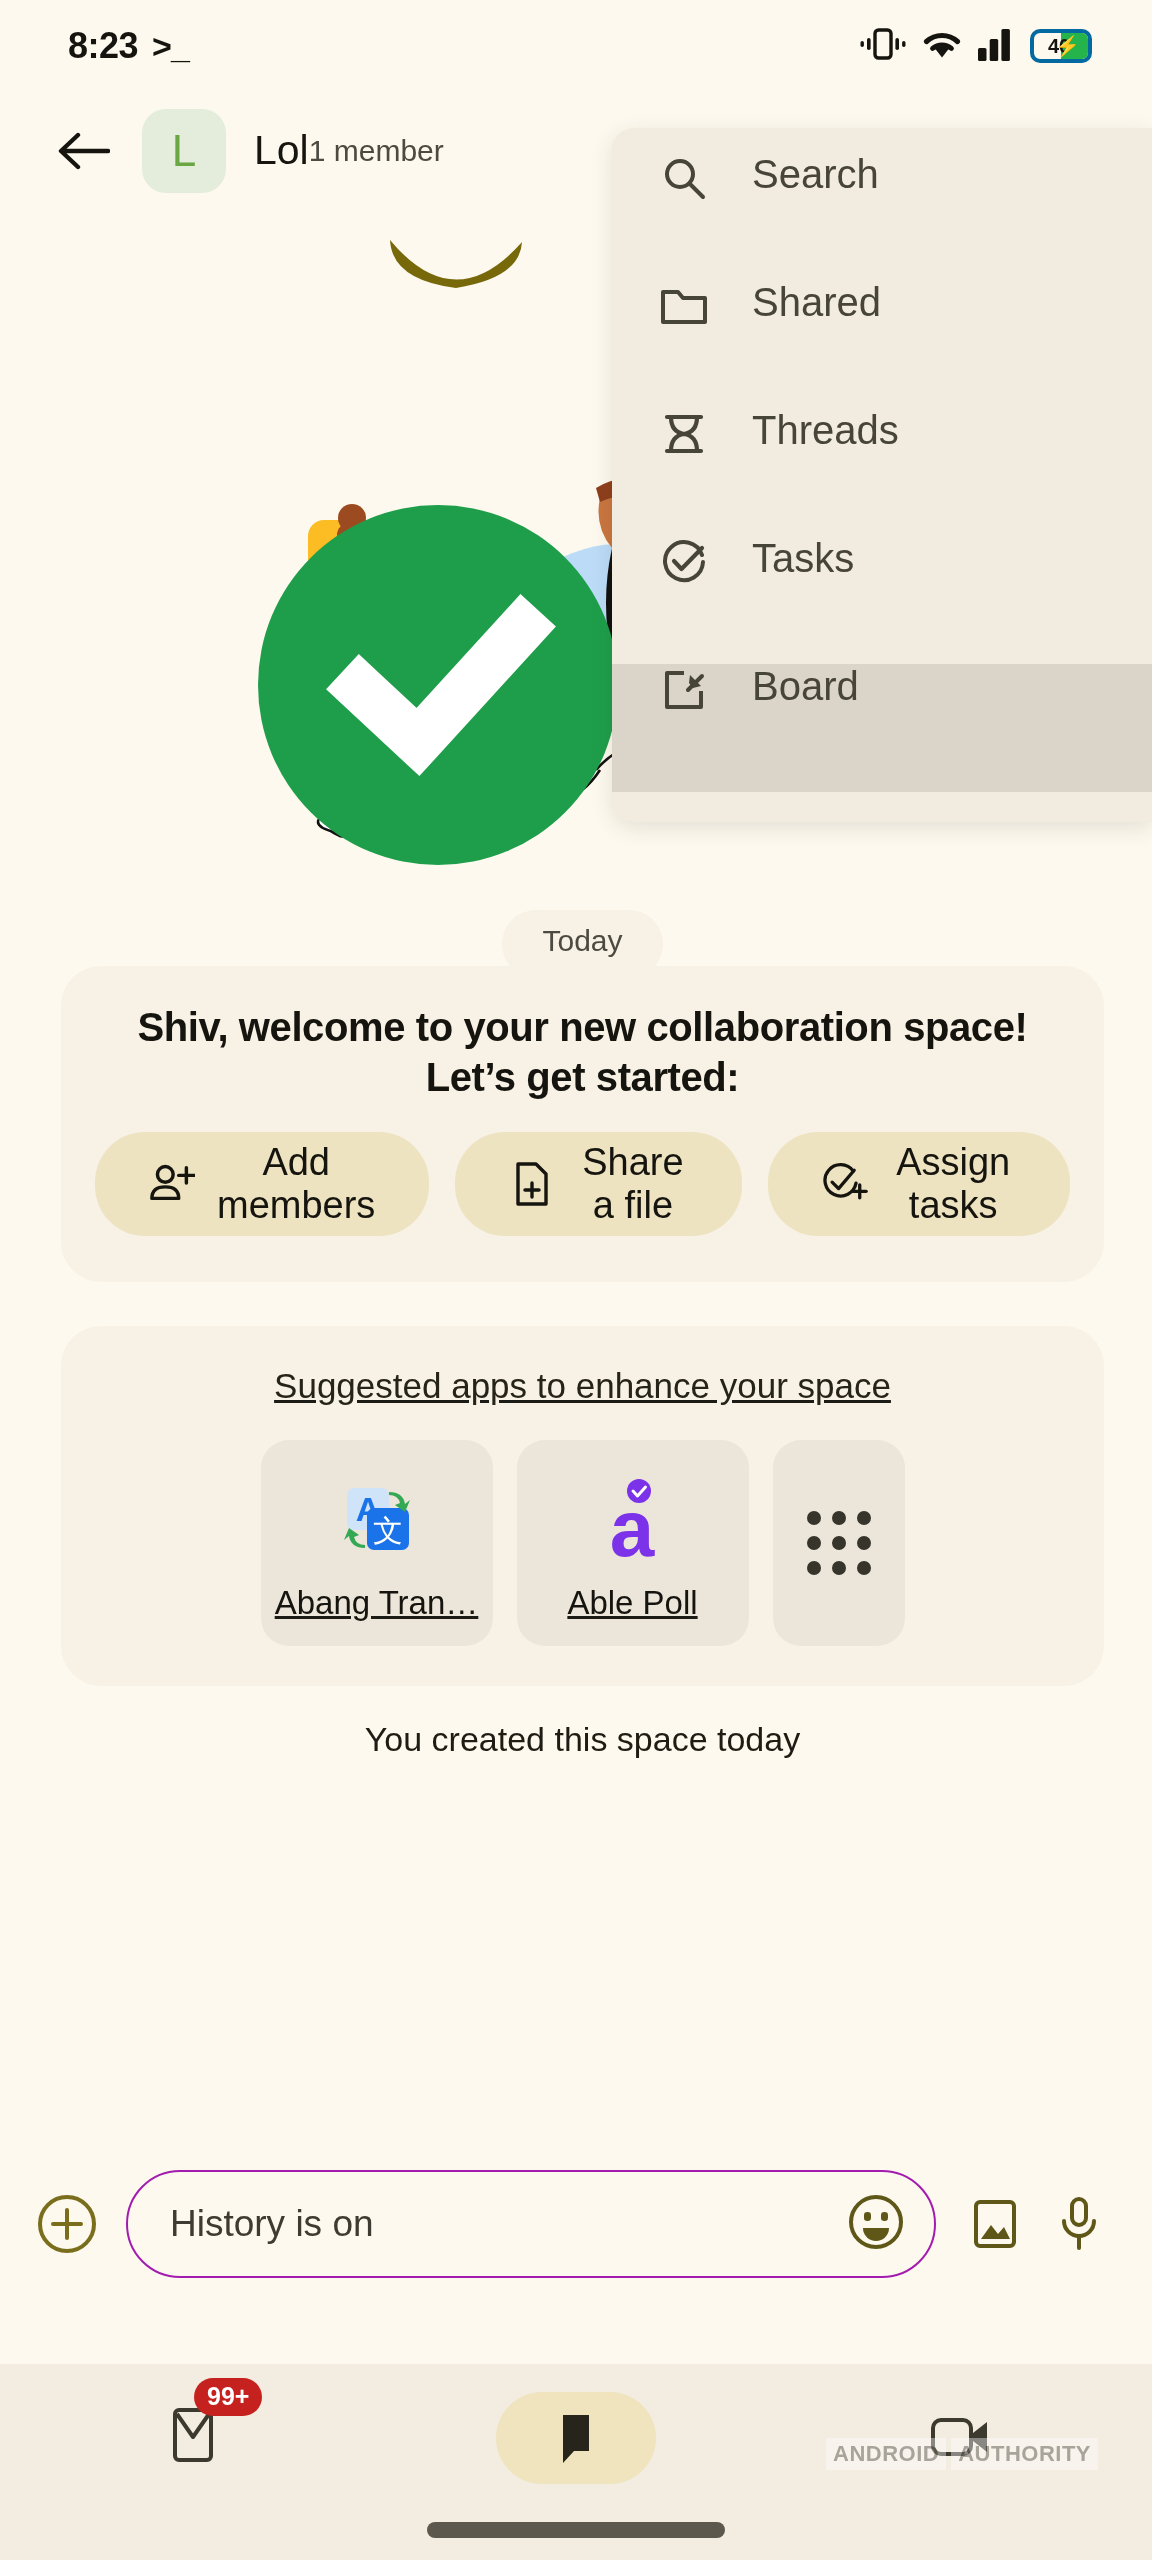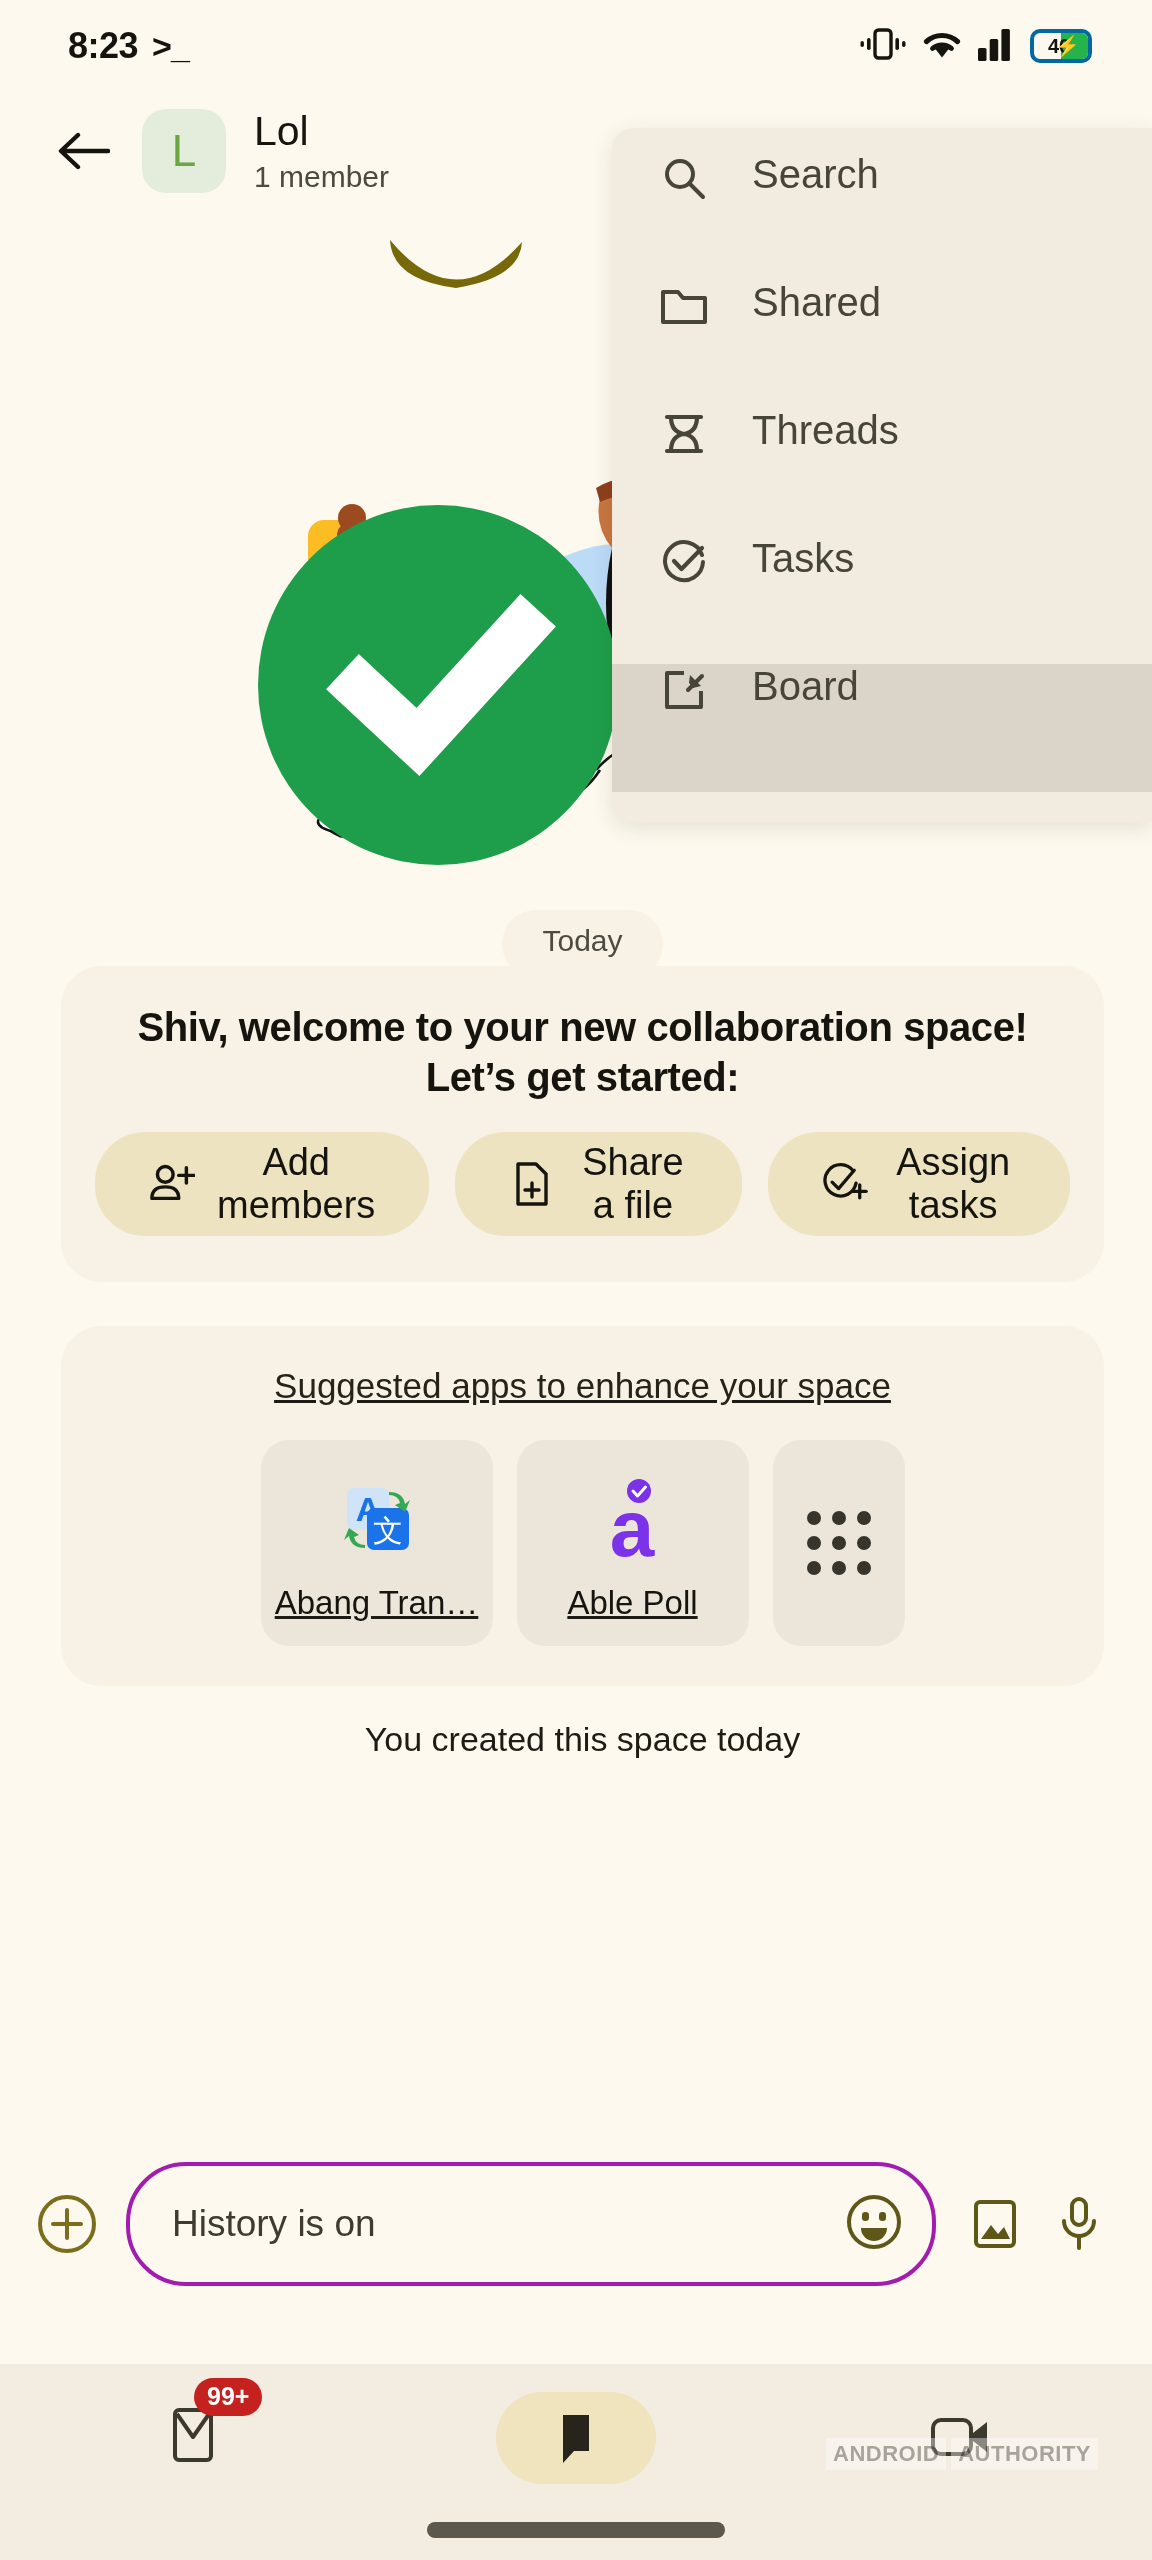--- a/index.html
+++ b/index.html
@@ -119,21 +119,21 @@
     flex: 0 0 auto;
   }
   .avatar-letter {
     font-size: 44px;
     color: #6aa644;
     font-weight: 400;
   }
   .header-texts {
     margin-left: 28px;
     display: flex;
-    flex-direction: column;
+    flex-direction: row;
     justify-content: center;
   }
   .header-title {
     font-size: 41px;
     color: #16150f;
     line-height: 1.1;
   }
   .header-sub {
     font-size: 30px;
     color: #4c4a41;
@@ -324,22 +324,22 @@
     padding: 0 34px 0 28px;
     gap: 6px;
   }
   .comp-plus {
     width: 78px; height: 78px;
     flex: 0 0 auto;
     display: flex; align-items: center; justify-content: center;
   }
   .comp-field {
     flex: 1 1 auto;
-    height: 124px;
-    border: 4px solid #a21caf;
+    height: 108px;
+    border: 2px solid #a21caf;
     border-radius: 60px;
     display: flex;
     align-items: center;
     padding: 0 28px 0 42px;
     margin: 0 14px;
     background: transparent;
     justify-content: flex-end;
   }
   .comp-placeholder {
     flex: 1 1 auto;

